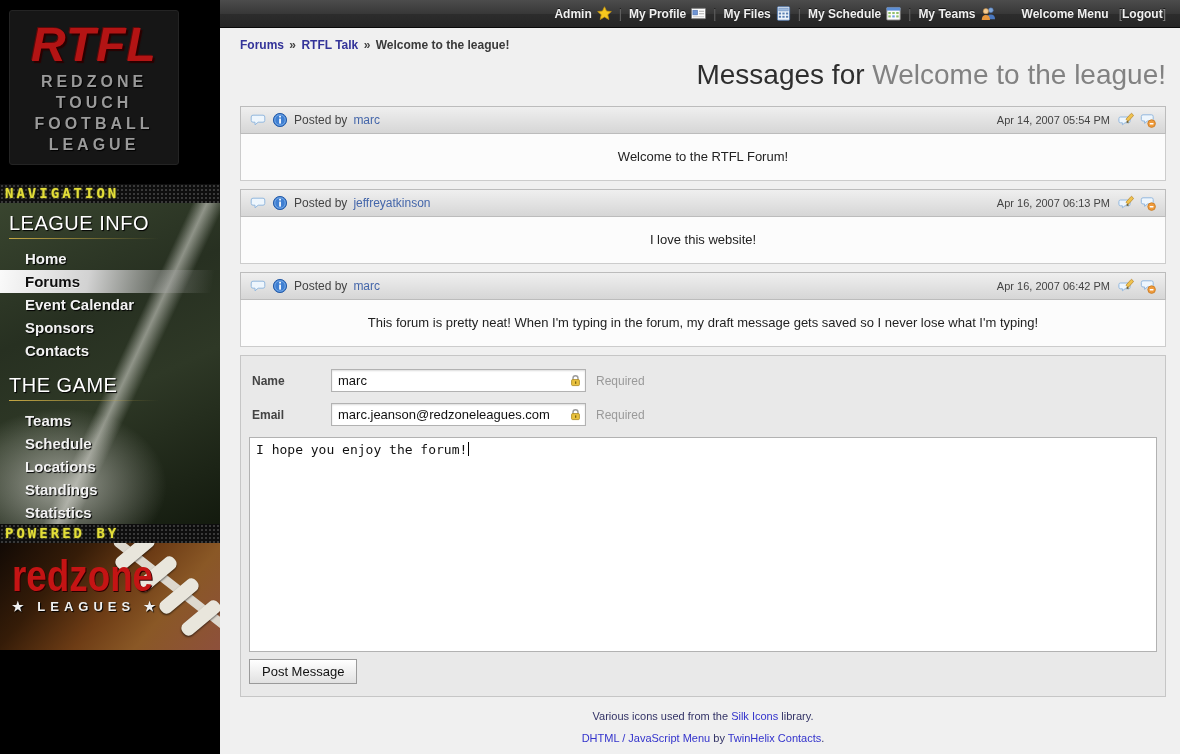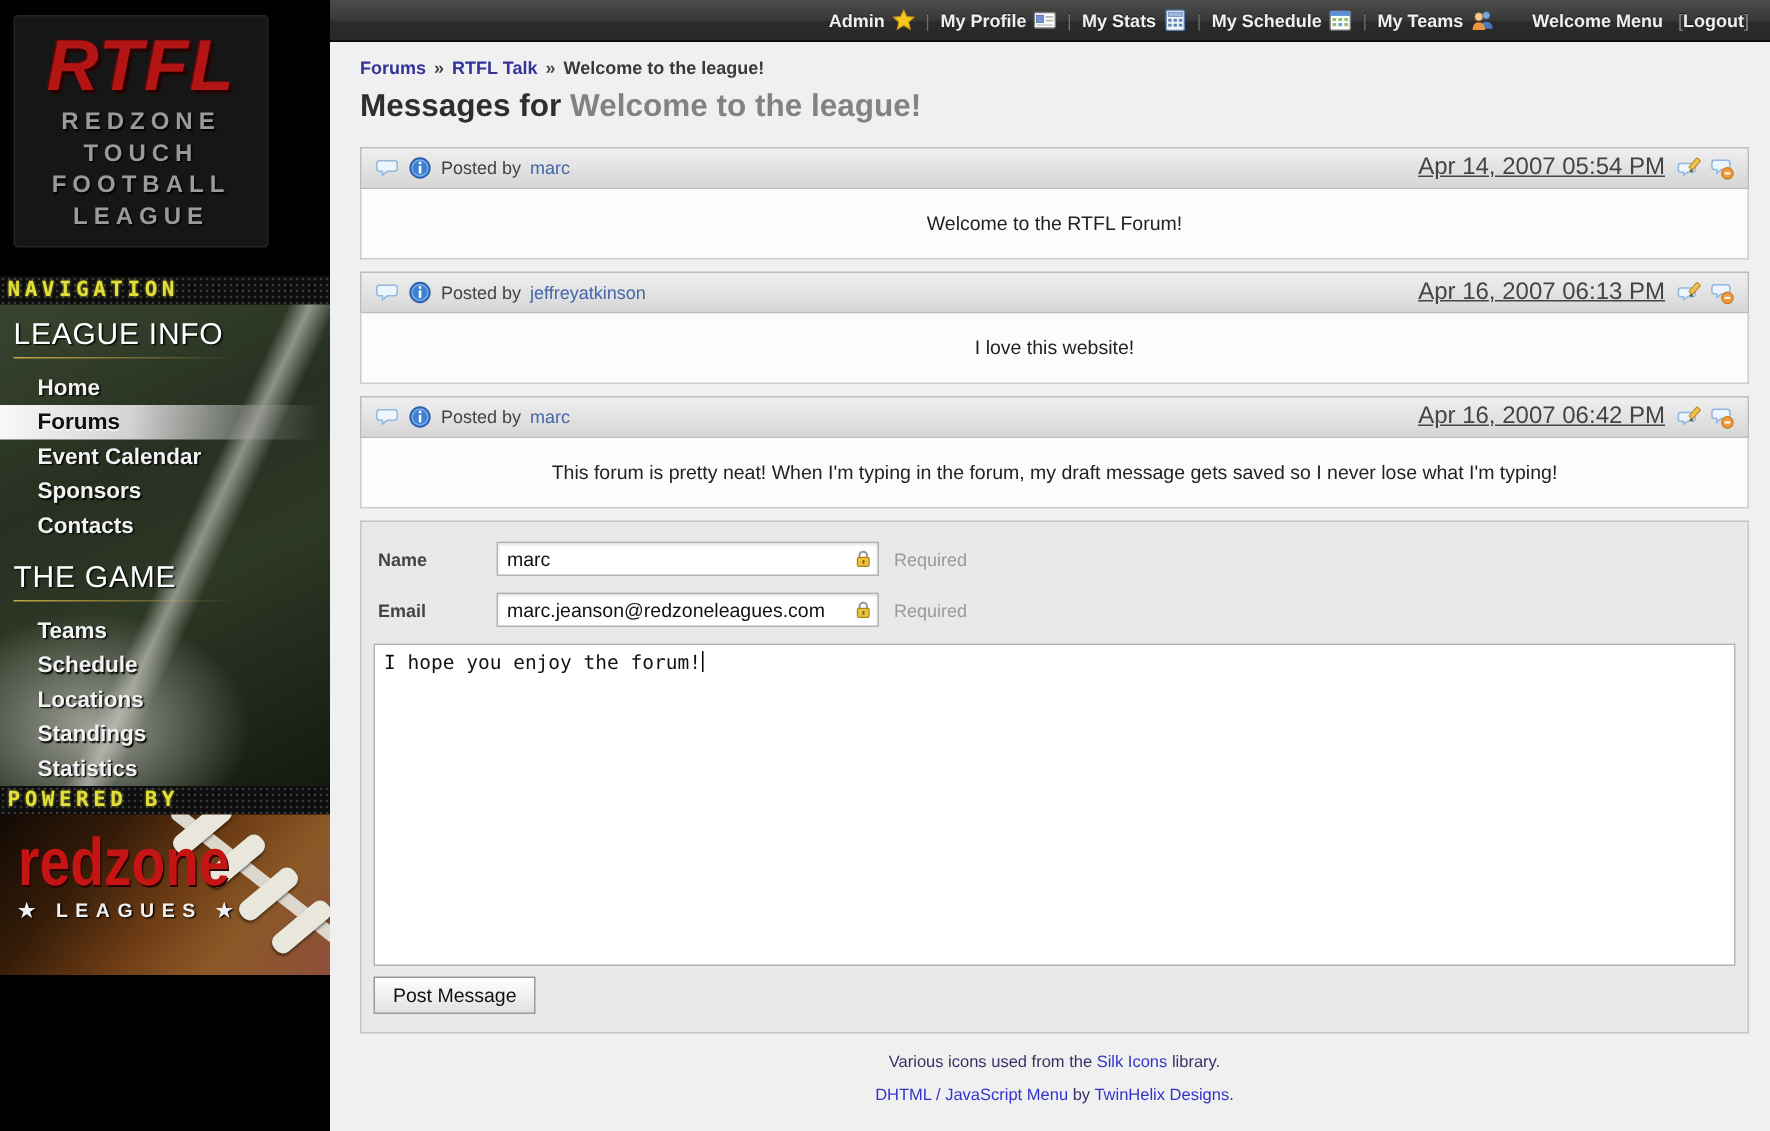--- a/index.html
+++ b/index.html
@@ -106,33 +106,33 @@
 
   
   .main {
     position:absolute; left:220px; top:28px; width:960px; height:726px;
     background:#f0f0f0; overflow:hidden;
   }
   .content { padding:10px 14px 0 20px; }
   .breadcrumb { font-size:12px; font-weight:bold; color:#3a3a3a; }
   .breadcrumb .crumb-link { color:#333399; cursor:pointer; text-decoration:none; }
   .breadcrumb .bc-sep { color:#444; margin:0 2px; }
-  .page-title { font-size:21px; font-weight:bold; color:#2e2e2e; margin:7px 0 15px; }
+  .page-title { font-size:28px; font-weight:normal; color:#2e2e2e; margin:7px 0 15px;text-align:right; }
   .page-title .topic { color:#828282; }
 
   .message { margin-bottom:8px; }
   .msg-header {
     height:28px; display:flex; align-items:center; gap:6px; padding:0 9px;
     background:linear-gradient(#efefef,#d6d6d6);
     border:1px solid #bcbcbc;
   }
   .msg-header .meta { font-size:12px; color:#444; }
   .msg-header .author { font-size:12px; color:#4466aa; font-weight:normal; text-decoration:none; cursor:pointer; }
   .flex-spacer { flex:1; }
-  .timestamp { font-size:16px; color:#444; margin-right:2px;text-decoration:underline; }
+  .timestamp { font-size:11px; color:#444; margin-right:2px; }
   .hicon { width:16px; height:16px; display:inline-block; flex:none; }
   .hicon.clickable { cursor:pointer; }
   .msg-body {
     background:#fcfcfc; border:1px solid #cccccc; border-top:none;
     padding:15px 10px 16px; font-size:13px; color:#222;text-align:center;
   }
 
   
   .form-box {
     background:#e9e9e9; border:1px solid #c6c6c6;
@@ -182,21 +182,21 @@
     <svg class="ticon" viewBox="0 0 16 16">
         <rect x="0.5" y="2.5" width="15" height="11" rx="1" fill="#fdfdfd" stroke="#7a7a7a"></rect>
         <rect x="2" y="4.5" width="5" height="5" fill="#6f95d4" stroke="#4a6ba8" stroke-width="0.6"></rect>
         <rect x="8.5" y="5" width="5.5" height="1.3" fill="#b9b9b9"></rect>
         <rect x="8.5" y="7.6" width="5.5" height="1.3" fill="#b9b9b9"></rect>
         <rect x="2" y="10.8" width="12" height="1.2" fill="#cfcfcf"></rect>
       </svg>
   </span>
   <span class="sep">|</span>
   <span class="topbar-item">
-    <span>My Stats</span>
+    <span>My Files</span>
     <svg class="ticon" viewBox="0 0 16 16">
         <rect x="1.5" y="0.8" width="13" height="14.4" rx="1" fill="#eef4fb" stroke="#5a7fb2"></rect>
         <rect x="3" y="2.3" width="10" height="3" fill="#9db9dd" stroke="#5a7fb2" stroke-width="0.5"></rect>
         <g fill="#5a7fb2">
           <rect x="3" y="7" width="2.4" height="2"></rect>
           <rect x="6.8" y="7" width="2.4" height="2"></rect>
           <rect x="10.6" y="7" width="2.4" height="2"></rect>
           <rect x="3" y="10.5" width="2.4" height="2"></rect>
           <rect x="6.8" y="10.5" width="2.4" height="2"></rect>
           <rect x="10.6" y="10.5" width="2.4" height="2"></rect>
@@ -414,18 +414,18 @@
 
     <div class="footer">
       <div class="line">
         <span>Various icons used from the</span>
         <a class="flink">Silk Icons</a>
         <span>library.</span>
       </div>
       <div class="line">
         <a class="flink">DHTML / JavaScript Menu</a>
         <span>by</span>
-        <a class="flink">TwinHelix Designs</a><span>.</span>
+        <a class="flink">TwinHelix Contacts</a><span>.</span>
       </div>
     </div>
 
   </div>
 </div>
 
 </body></html>

